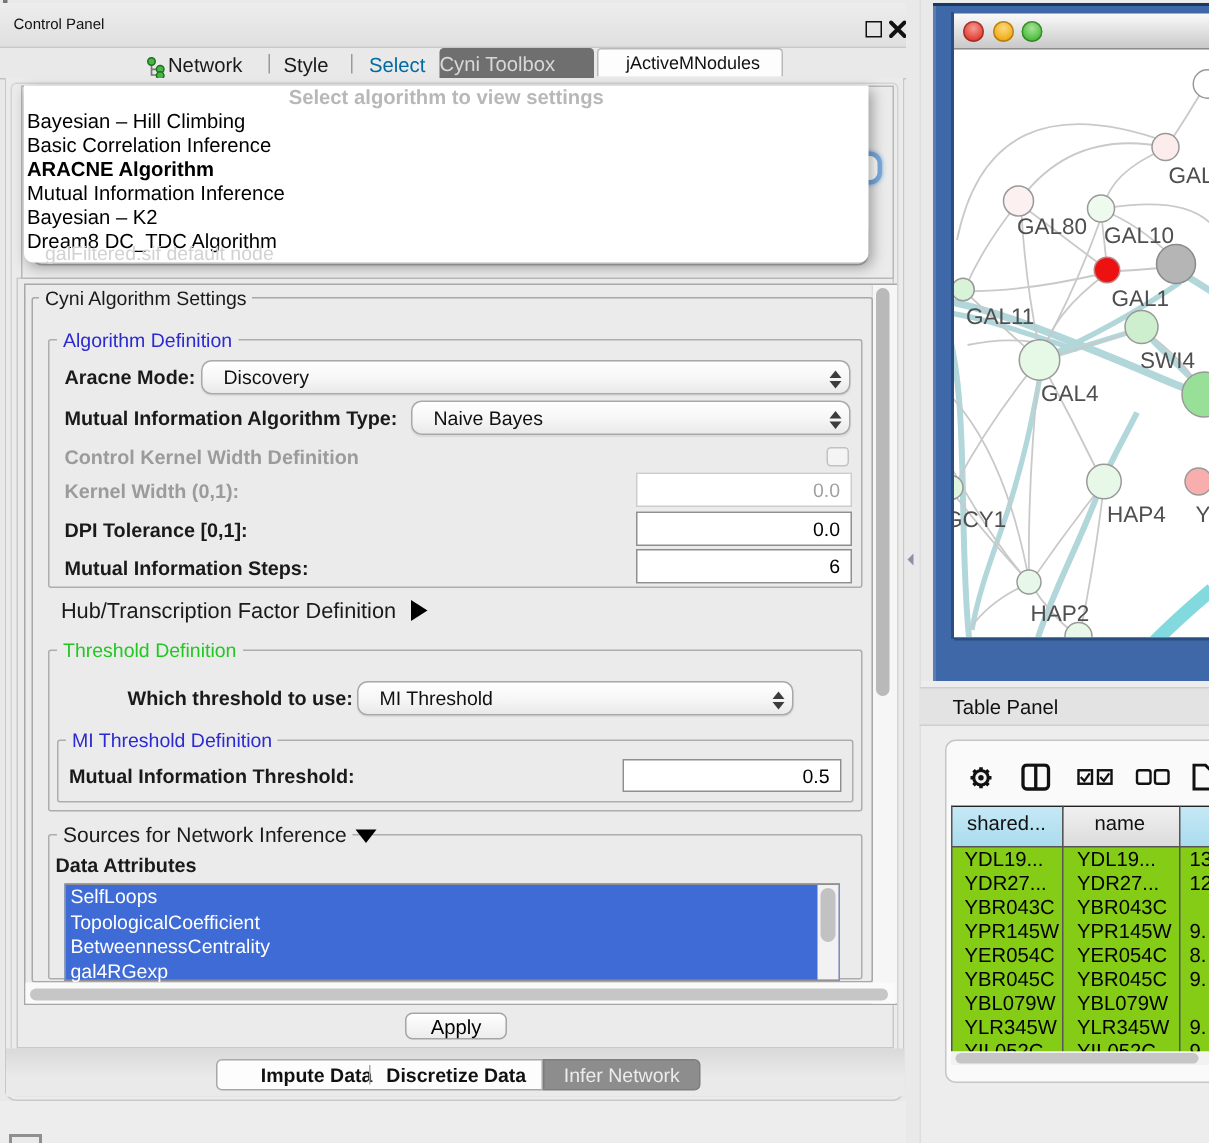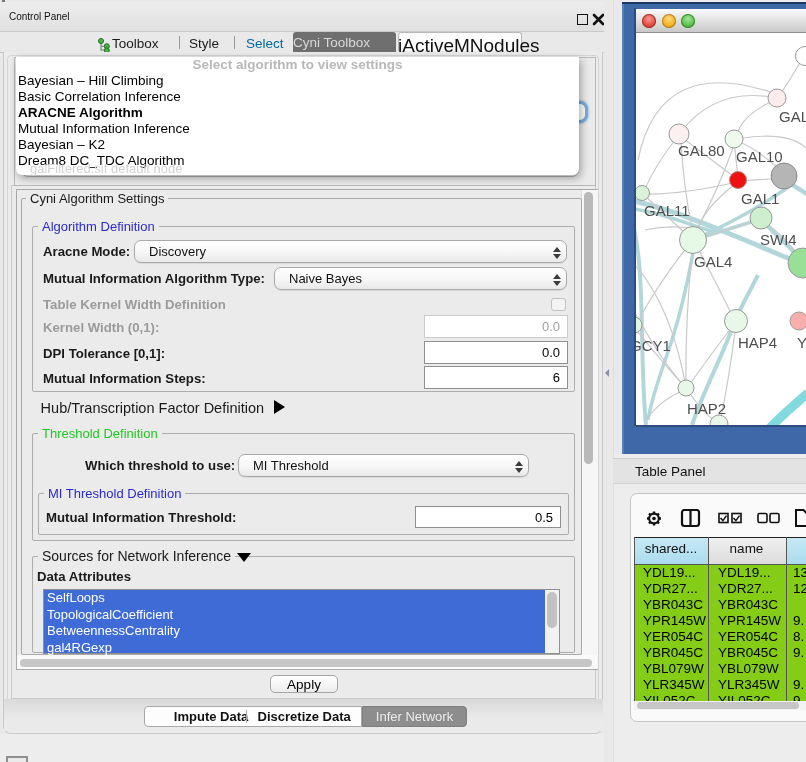--- a/index.html
+++ b/index.html
@@ -33,29 +33,29 @@
  <path d="M2,2 L11,11 M11,2 L2,11" stroke="#111" stroke-width="2.6" stroke-linecap="round"></path>
 </svg>
 
 <div class="abs" style="left:0;top:32px;width:604px;height:20px;border-bottom:1px solid #c4c4c4;"></div>
 <svg class="abs" style="left:98px;top:37px;" width="12" height="16" viewBox="0 0 12 16">
  <path d="M3,6 L3,13 L6.4,13 M3,9.2 L6.4,9.2" stroke="#777" stroke-width="1.1" fill="none"></path>
  <circle cx="3" cy="4" r="2.5" fill="#49b549" stroke="#1d701d"></circle>
  <circle cx="8.8" cy="9.2" r="2.5" fill="#49b549" stroke="#1d701d"></circle>
  <circle cx="8.8" cy="13.4" r="2.5" fill="#49b549" stroke="#1d701d"></circle>
 </svg>
-<div class="abs" style="left:112px;top:36px;font-size:13.5px;color:#1a1a1a;">Toolbox</div>
+<div class="abs" style="left:112px;top:36px;font-size:13.5px;color:#1a1a1a;">Network</div>
 <div class="abs" style="left:179px;top:36px;width:1px;height:13px;background:#9a9a9a;"></div>
 <div class="abs" style="left:189px;top:36px;font-size:13.5px;color:#1a1a1a;">Style</div>
 <div class="abs" style="left:234px;top:36px;width:1px;height:13px;background:#9a9a9a;"></div>
 <div class="abs" style="left:246px;top:36px;font-size:13.5px;color:#0369a1;">Select</div>
 <div class="abs" style="left:293px;top:32px;width:103px;height:20px;background:#6f6f6f;border-radius:3px 3px 0 0;"></div>
 <div class="abs" style="left:293px;top:35px;width:103px;text-align:left;font-size:13.5px;color:#d8d8d8;">Cyni Toolbox</div>
 <div class="abs" style="left:398px;top:32px;width:124px;height:19px;background:#fdfdfd;border:1px solid #b9b9b9;border-bottom:none;border-radius:3px 3px 0 0;box-sizing:border-box;"></div>
-<div class="abs" style="left:398px;top:35px;width:128px;text-align:center;font-size:19px;color:#111;">jActiveMNodules</div>
+<div class="abs" style="left:398px;top:35px;width:128px;text-align:center;font-size:12px;color:#111;">jActiveMNodules</div>
 
 <div class="abs" style="left:3px;top:52px;width:600px;height:682px;background:#ebebeb;border:1px solid #c9c9c9;border-top:none;border-radius:0 0 8px 8px;box-sizing:border-box;"></div>
 <div class="abs" style="left:7px;top:55px;width:592px;height:676px;border:1px solid #d4d4d4;border-radius:4px;box-sizing:border-box;"></div>
 <div class="abs" style="left:11px;top:185px;width:585px;height:514px;border:1px solid #c9c9c9;box-sizing:border-box;"></div>
 
 <div class="abs" style="left:14px;top:57px;width:582px;height:129px;border:1px solid #b9b9b9;background:#ebebeb;box-sizing:border-box;"></div>
 <div class="abs" style="left:21px;top:147px;width:558px;height:30px;border:1px solid #b3b3b3;border-radius:7px;background:#f7f7f7;box-sizing:border-box;"></div>
 <div class="abs" style="left:38px;top:147px;height:30px;line-height:30px;font-size:13px;color:#a8a8a8;">galFiltered.sif default node</div>
 <div class="abs" style="left:556px;top:101px;width:32px;height:22px;border:3px solid #79abdd;border-radius:8px;background:#fff;box-sizing:border-box;box-shadow:0 0 3px rgba(90,150,215,0.8);"></div>
 
@@ -85,21 +85,21 @@
     <span class="ct">Discovery</span>
     <span class="arr arrU"></span>
     <span class="arr arrD"></span>
   </div>
 <div class="lbl" style="left:43px;top:271px;">Mutual Information Algorithm Type:</div>
 <div class="combo" style="left:274px;top:267px;width:291px;height:21px;">
     <span class="ct">Naive Bayes</span>
     <span class="arr arrU"></span>
     <span class="arr arrD"></span>
   </div>
-<div class="lbl dis" style="left:43px;top:297px;">Table Kernel Width Definition</div>
+<div class="lbl dis" style="left:43px;top:297px;">Control Kernel Width Definition</div>
 <div class="abs" style="left:551px;top:298px;width:13px;height:11px;border:1px solid #c2c2c2;border-radius:3px;background:#f4f4f4;"></div>
 <div class="lbl dis" style="left:43px;top:320px;">Kernel Width (0,1):</div>
 <div class="fld" style="left:424px;top:315px;width:144px;height:23px;border-color:#cccccc;color:#a0a0a0;">0.0</div>
 <div class="lbl" style="left:43px;top:346px;">DPI Tolerance [0,1]:</div>
 <div class="fld" style="left:424px;top:341px;width:144px;height:23px;">0.0</div>
 <div class="lbl" style="left:43px;top:371px;">Mutual Information Steps:</div>
 <div class="fld" style="left:424px;top:366px;width:144px;height:23px;">6</div>
 <div class="abs" style="left:40.6px;top:400px;font-size:14.5px;color:#1a1a1a;">Hub/Transcription Factor Definition</div>
 <div class="abs" style="left:274px;top:400px;width:0;height:0;border-top:7px solid transparent;border-bottom:7px solid transparent;border-left:11px solid #000;"></div>
 

